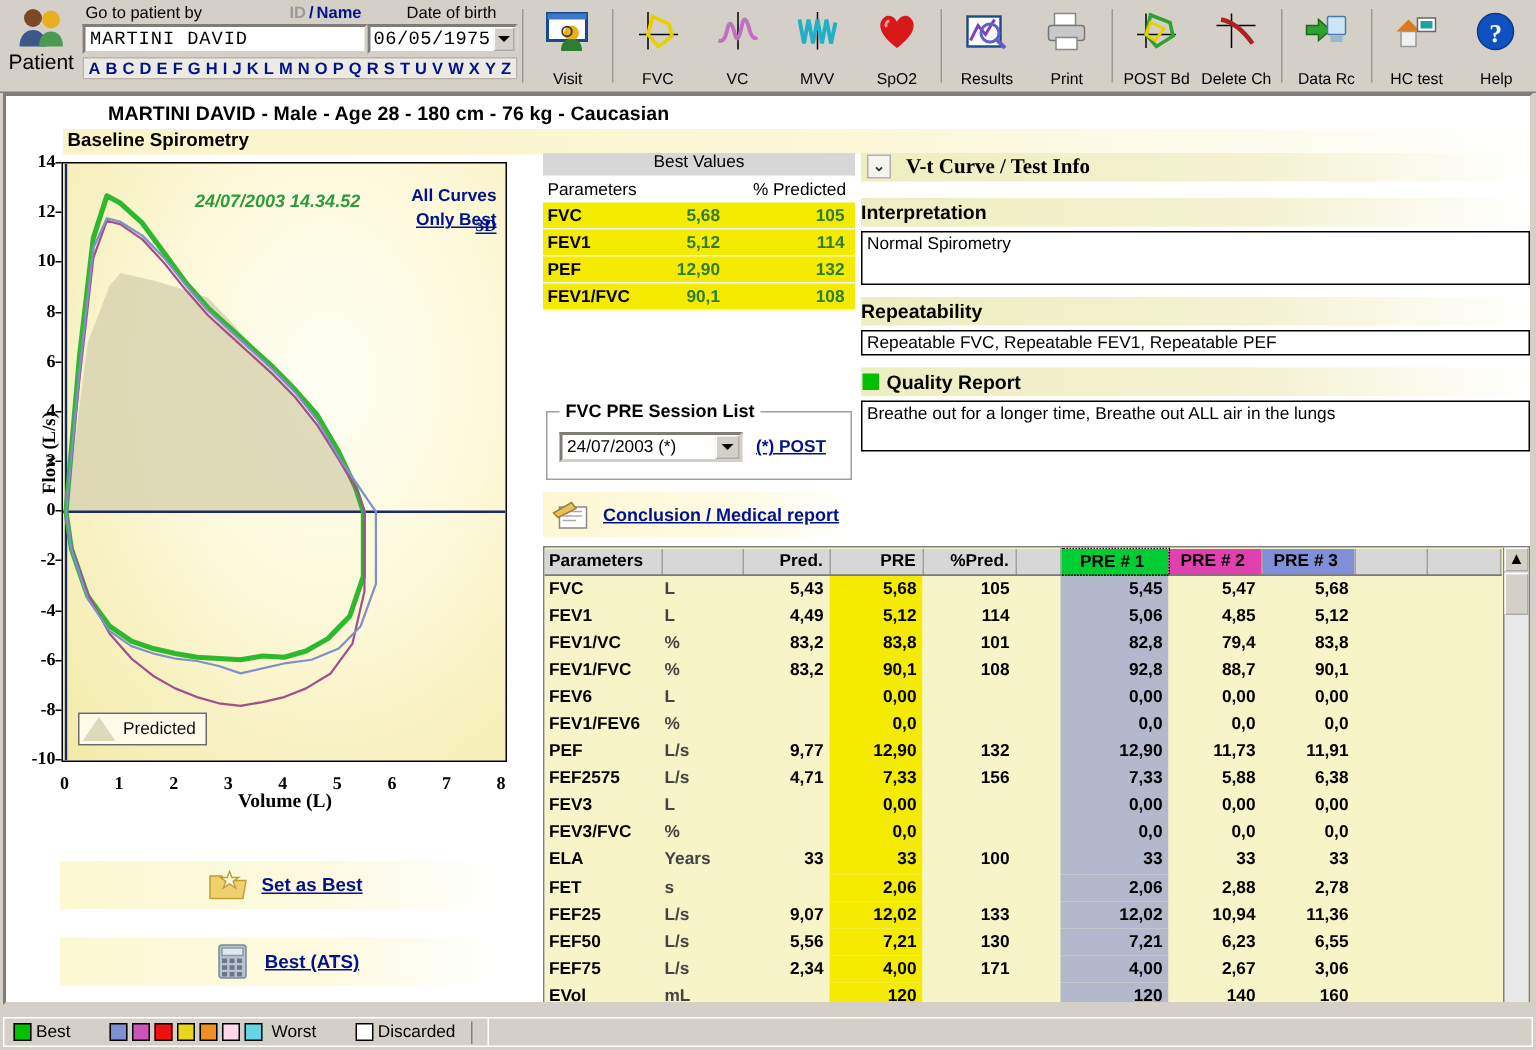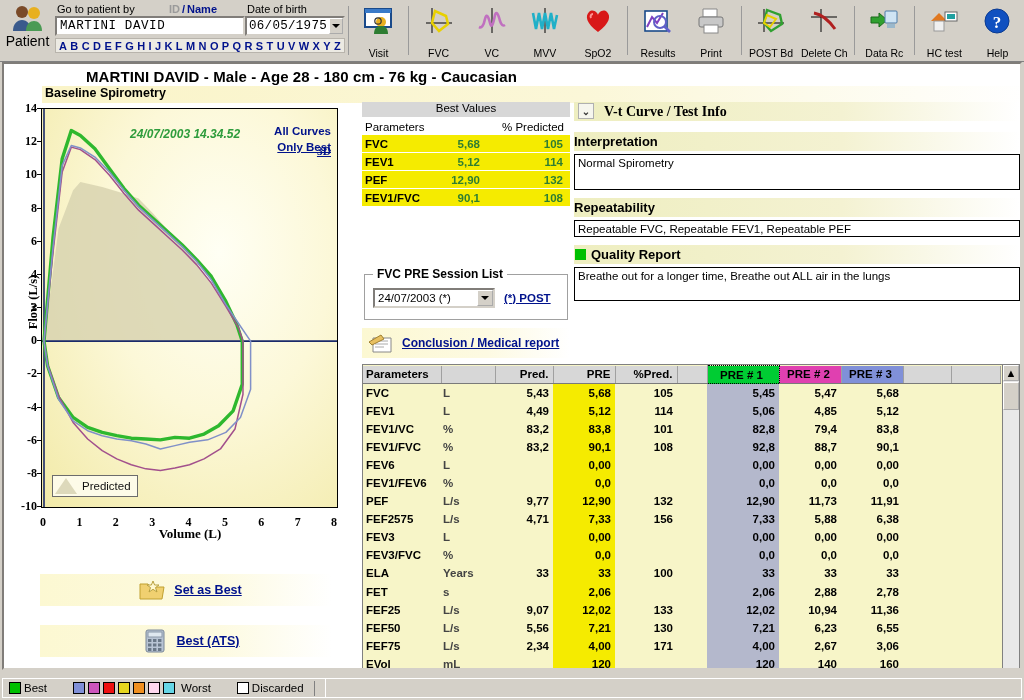--- a/index.html
+++ b/index.html
@@ -26,21 +26,21 @@
   .tb-btn .ic { height:32px; display:flex; align-items:center; justify-content:center; }
   .tb-btn .lbl { font-size:10.5px; margin-top:10px; white-space:nowrap; }
 
   
   #patient-block { width:58px; display:flex; flex-direction:column;
     align-items:center; padding-top:4px; }
   #patient-block .lbl { font-size:14px; margin-top:1px; }
   #search-block { width:292px; padding-top:3px; position:relative; }
   .sr-labels { display:flex; align-items:baseline; font-size:11px; padding-left:2px;}
   .sr-labels .l1 { width:112px; }
-  .sr-id { color:#9a9a9a; font-weight:bold; }
+  .sr-id { color:#9a9a9a; font-weight:bold;margin-left:24px; }
   .sr-name { color:#00128c; font-weight:bold; }
   .sr-dob { margin-left:30px; }
   .sr-inputs { display:flex; margin-top:1px; }
   #name-input {
     width:190px; height:20px; background:#fff;
     border:2px inset #d4d0c8; font-family:"Liberation Mono", monospace;
     font-size:12.5px; padding:1px 3px; letter-spacing:.6px;
   }
   #dob-wrap { display:flex; width:100px; height:20px; border:2px inset #d4d0c8; background:#fff; }
   #dob-input { flex:1; font-family:"Liberation Mono", monospace; font-size:12.5px;
@@ -57,21 +57,21 @@
     padding:0 3px; font-weight:bold; font-size:11px; color:#00128c;
   }
   #alpha-bar span { cursor:default; }
 
   
   #main {
     position:absolute; left:2px; top:62px; width:1020px; height:608px;
     background:#fff; border:2px inset #d4d0c8; overflow:hidden;
   }
   
-  #pt-header { position:absolute; left:38px; top:4px; font-size:15px;
+  #pt-header { position:absolute; left:24px; top:4px; font-size:13px;
     font-weight:bold; letter-spacing:.1px;padding-left:44px; }
   #baseline-bar {
     position:absolute; left:38px; top:22px; width:990px; height:17px;
     background:linear-gradient(to right,#faf4c8 0%, #fbf7d8 55%, #ffffff 100%);
     font-weight:bold; font-size:12.5px; padding-left:3px;
   }
 
   
   #graph-area { position:absolute; left:0px; top:38px; width:352px; height:472px; }
   #plot-box { position:absolute; left:37px; top:6px; width:297px; height:400px;

